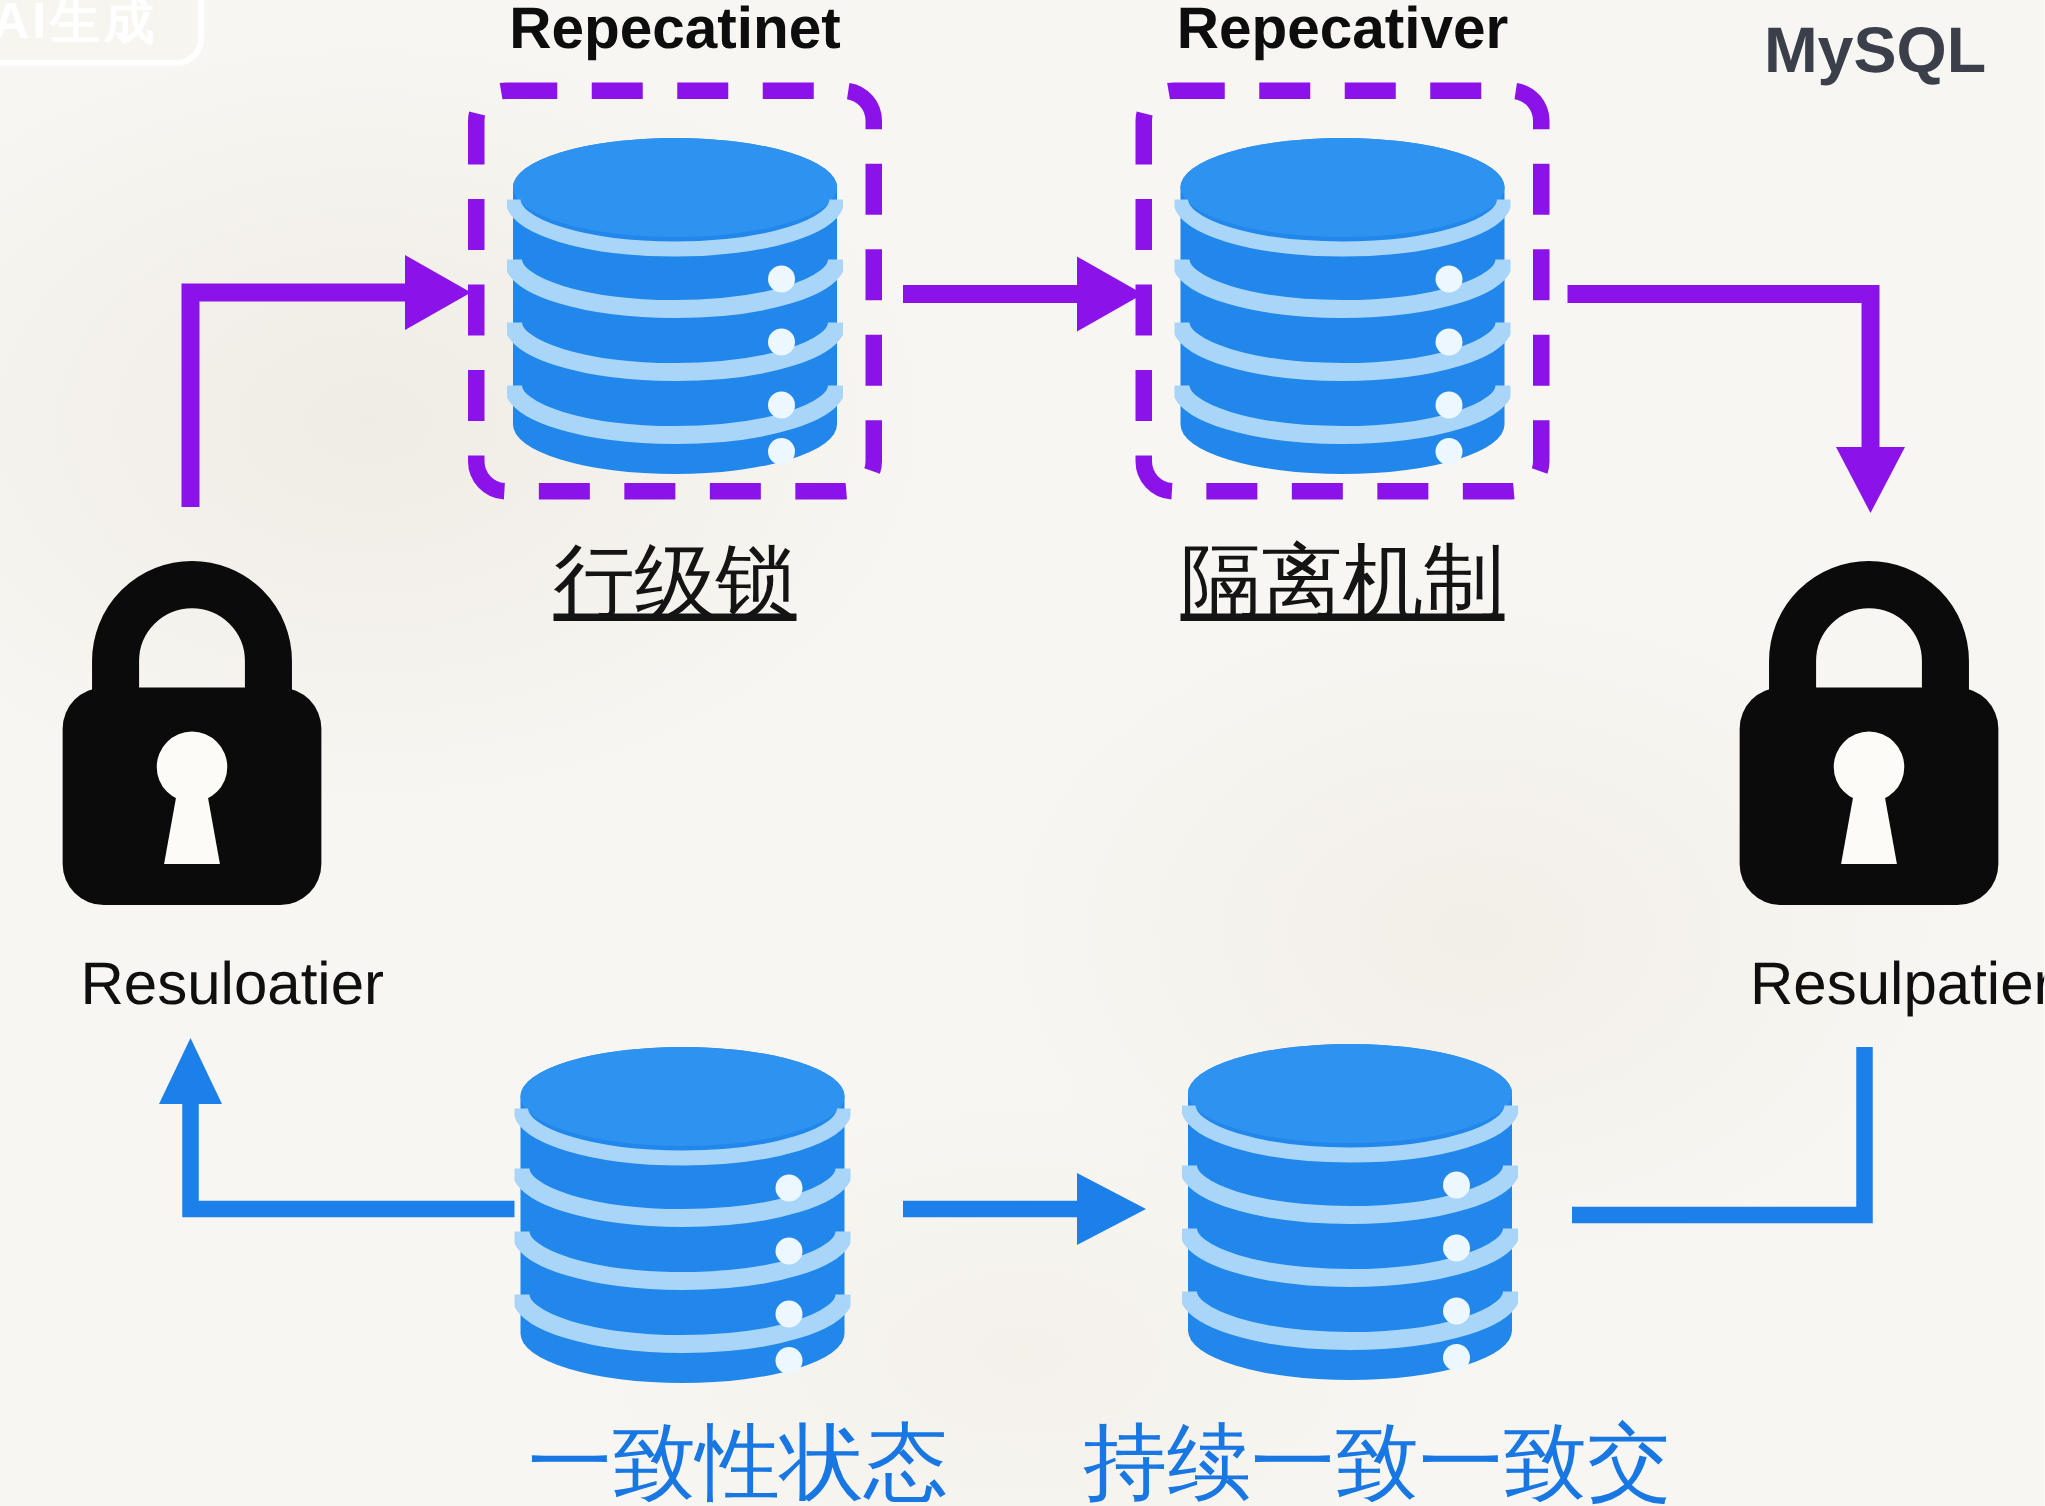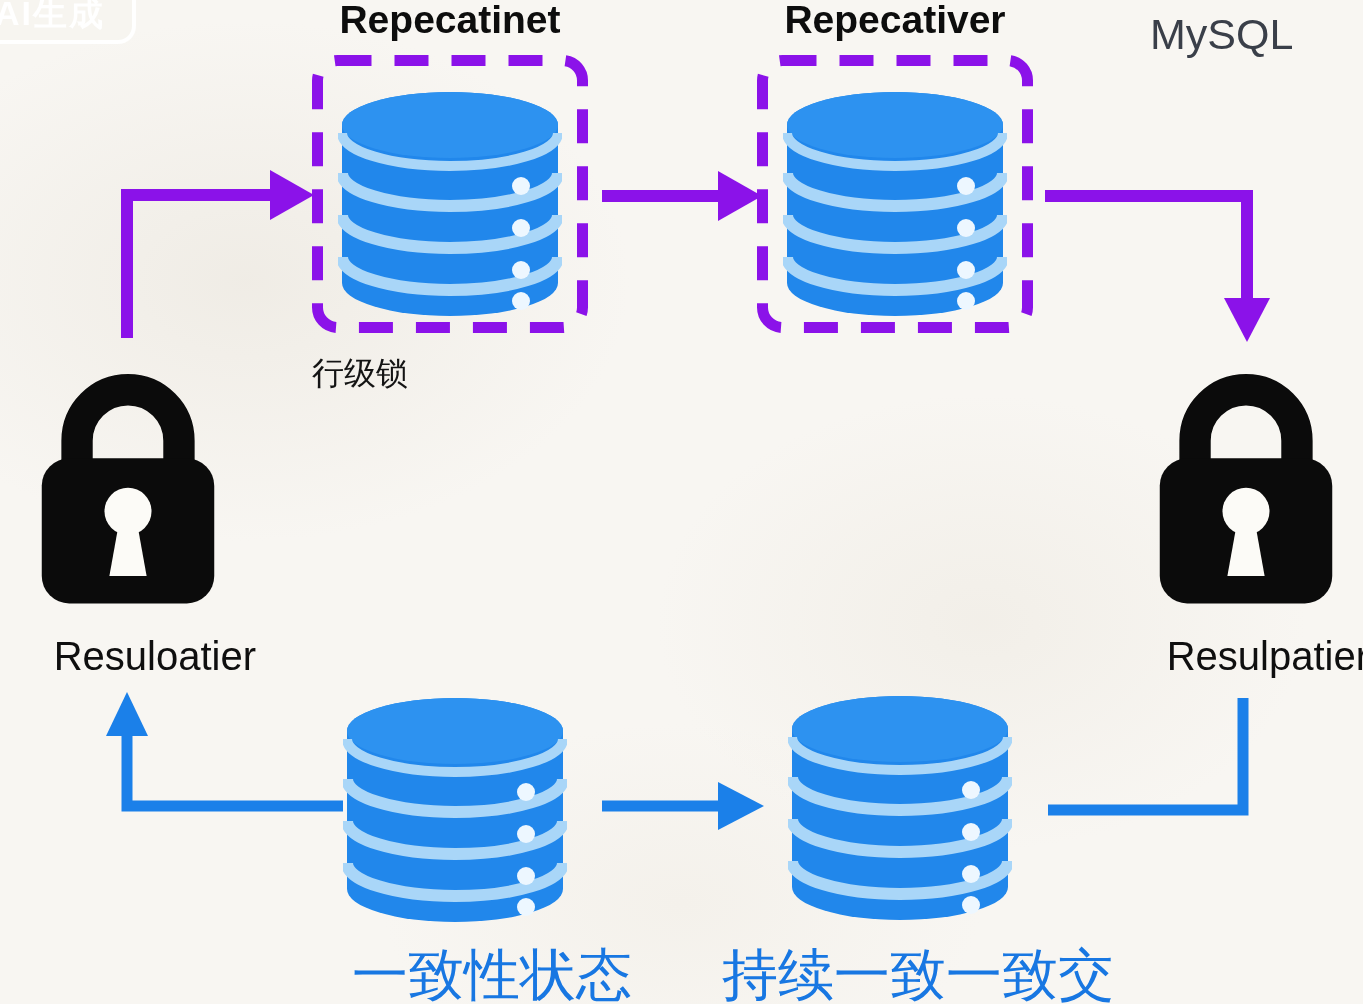--- a/index.html
+++ b/index.html
@@ -36,29 +36,31 @@
   .node-title {
     font-size: 39px;
     font-weight: 600;
     color: #0d0d0d;
     text-align: center;
     letter-spacing: 0px;
   }
 
   .brand {
     font-size: 43px;
-    font-weight: 400;
+    font-weight: 700;
     color: #3a3f49;
-    text-align: left;
+    text-align: center;
   }
 
   .caption-top {
-    font-size: 32px;
+    font-size: 54px;
     font-weight: 500;
     color: #141414;
+    text-align: center;
+    text-decoration: underline;
   }
 
   .lock-label {
     font-size: 40px;
     font-weight: 500;
     color: #0f0f0f;
     text-align: right;
   }
 
   .caption-bottom {
@@ -131,20 +133,21 @@
   </svg>
 
   <svg class="abs" style="left:338px; top:87px;" width="224" height="234" viewBox="0 0 224 234">
       <use href="#sym-db"></use>
     </svg>
   <svg class="abs" style="left:783px; top:87px;" width="224" height="234" viewBox="0 0 224 234">
       <use href="#sym-db"></use>
     </svg>
 
   <div class="abs caption-top" style="left:312px; top:352px; width:276px;">行级锁</div>
+  <div class="abs caption-top" style="left:757px; top:352px; width:276px;">隔离机制</div>
 
   <svg class="abs" style="left:30px; top:342px;" width="196" height="266" viewBox="0 0 200 270">
       <use href="#sym-lock"></use>
     </svg>
   <svg class="abs" style="left:1148px; top:342px;" width="196" height="266" viewBox="0 0 200 270">
       <use href="#sym-lock"></use>
     </svg>
 
   <div class="abs lock-label" style="left:0px; top:634px; width:256px;">Resuloatier</div>
   <div class="abs lock-label" style="left:1113px; top:634px; width:256px;">Resulpatier</div>

